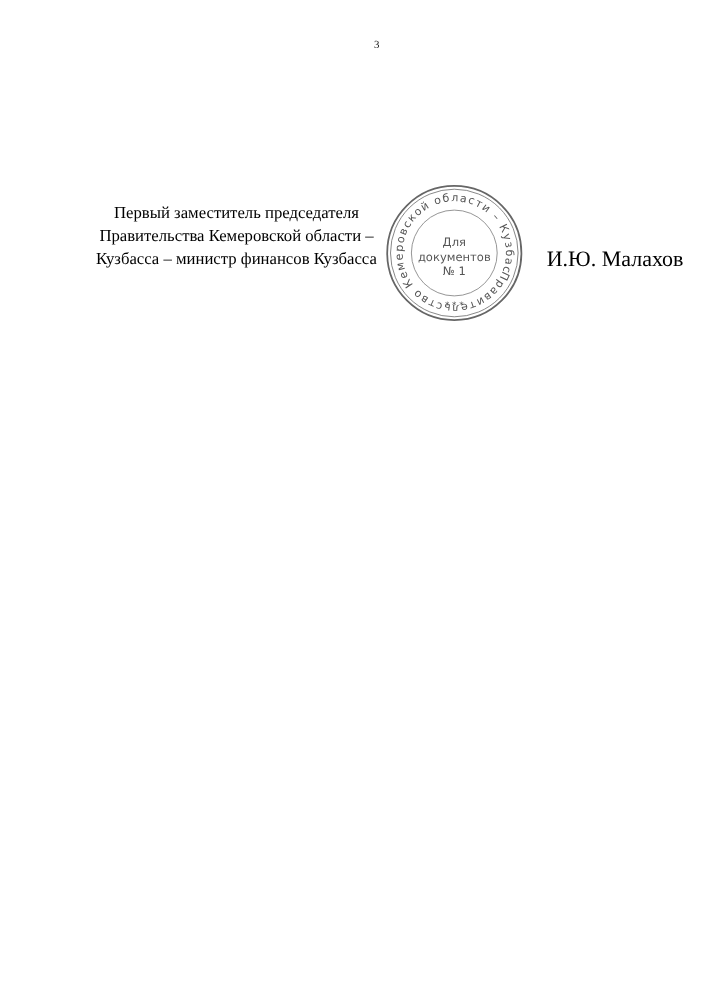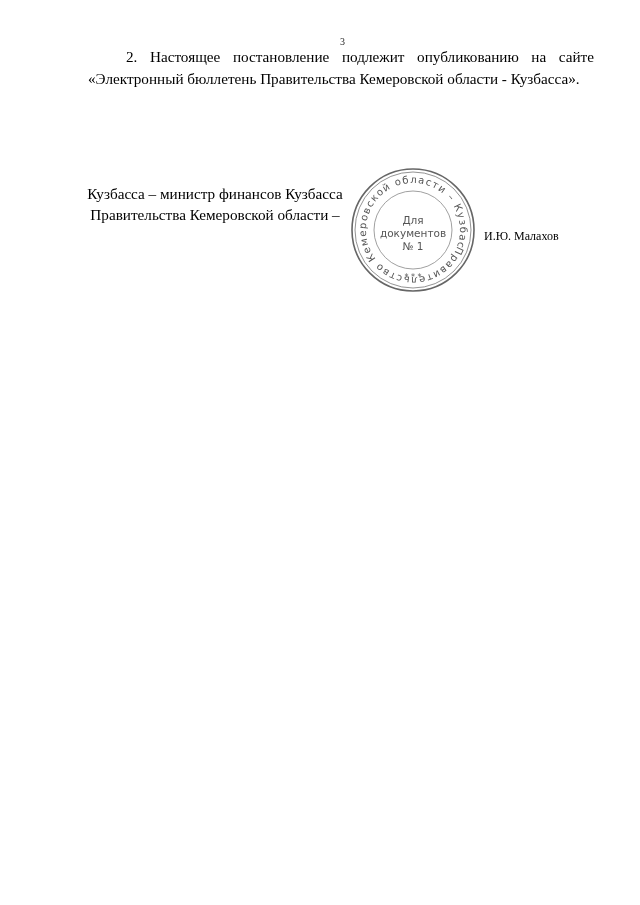--- a/index.html
+++ b/index.html
@@ -45,46 +45,46 @@
       left: 84px;
       width: 262px;
       text-align: center;
       font-size: 15.2px;
       line-height: 21px;
     }
     .sig-left div { white-space: nowrap; }
     .sig-name {
       position: absolute;
       top: 226px;
-      left: 484px;
-      font-size: 12px;
+      left: 497px;
+      font-size: 20px;
       line-height: 21px;
       white-space: nowrap;
     }
     .stamp {
       position: absolute;
       left: 349px;
       top: 166px;
       width: 128px;
       height: 128px;
     }
     .stamp svg { width: 128px; height: 128px; display: block; }
   </style>
 </head>
 <body>
 
 <div class="page-number">3</div>
 
 <div class="body-text">
-  <p>2. Настоящее постановление подлежит опубликованию на сайте «Электронный бюллетень Правительства Кемеровской области - Кузбасса».</p>
 </div>
 
 <div class="sig-left">
+  <div>Первый заместитель председателя</div>
+  <div>Правительства Кемеровской области –</div>
   <div>Кузбасса – министр финансов Кузбасса</div>
-  <div>Правительства Кемеровской области –</div>
 </div>
 
 <div class="stamp">
   <svg viewBox="0 0 128 128" xmlns="http://www.w3.org/2000/svg">
     <defs>
       <path id="ringPath" d="M 64,64 m -47,0 a 47,47 0 1,1 94,0 a 47,47 0 1,1 -94,0"></path>
     </defs>
     <circle cx="64" cy="64" r="61" fill="none" stroke="#666" stroke-width="1.6"></circle>
     <circle cx="64" cy="64" r="58" fill="none" stroke="#777" stroke-width="0.8"></circle>
     <circle cx="64" cy="64" r="39" fill="none" stroke="#888" stroke-width="0.8"></circle>

